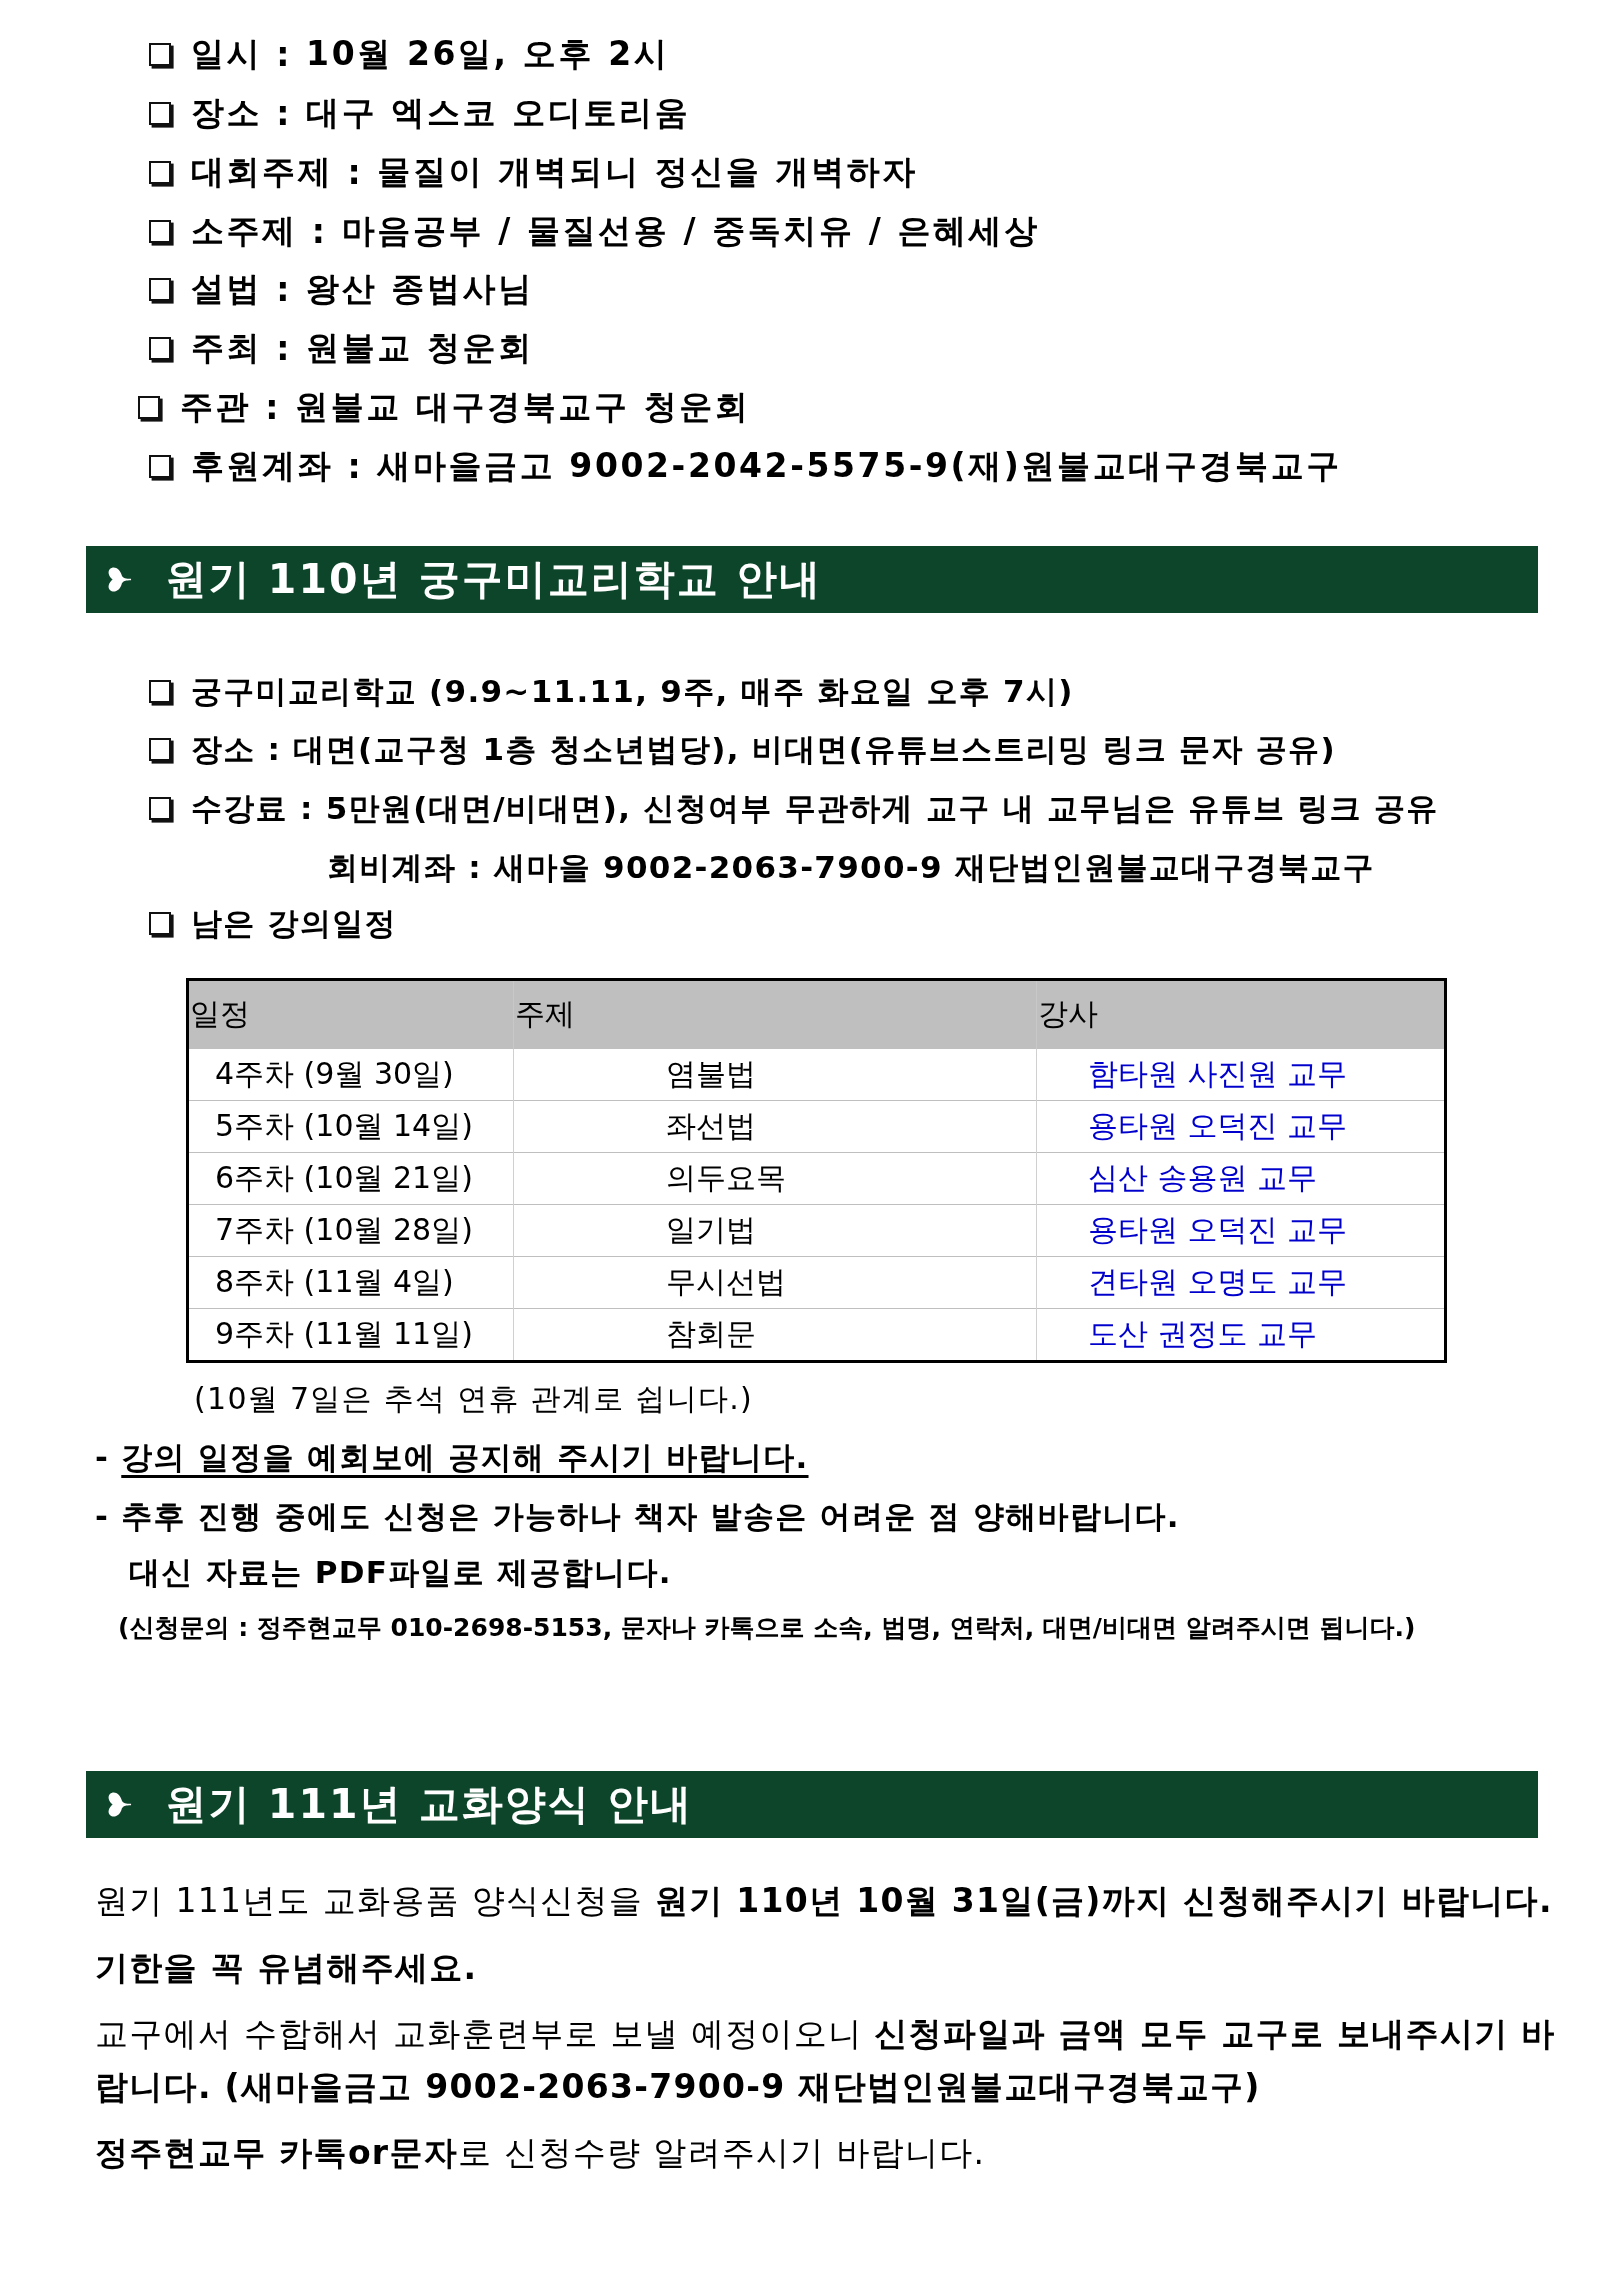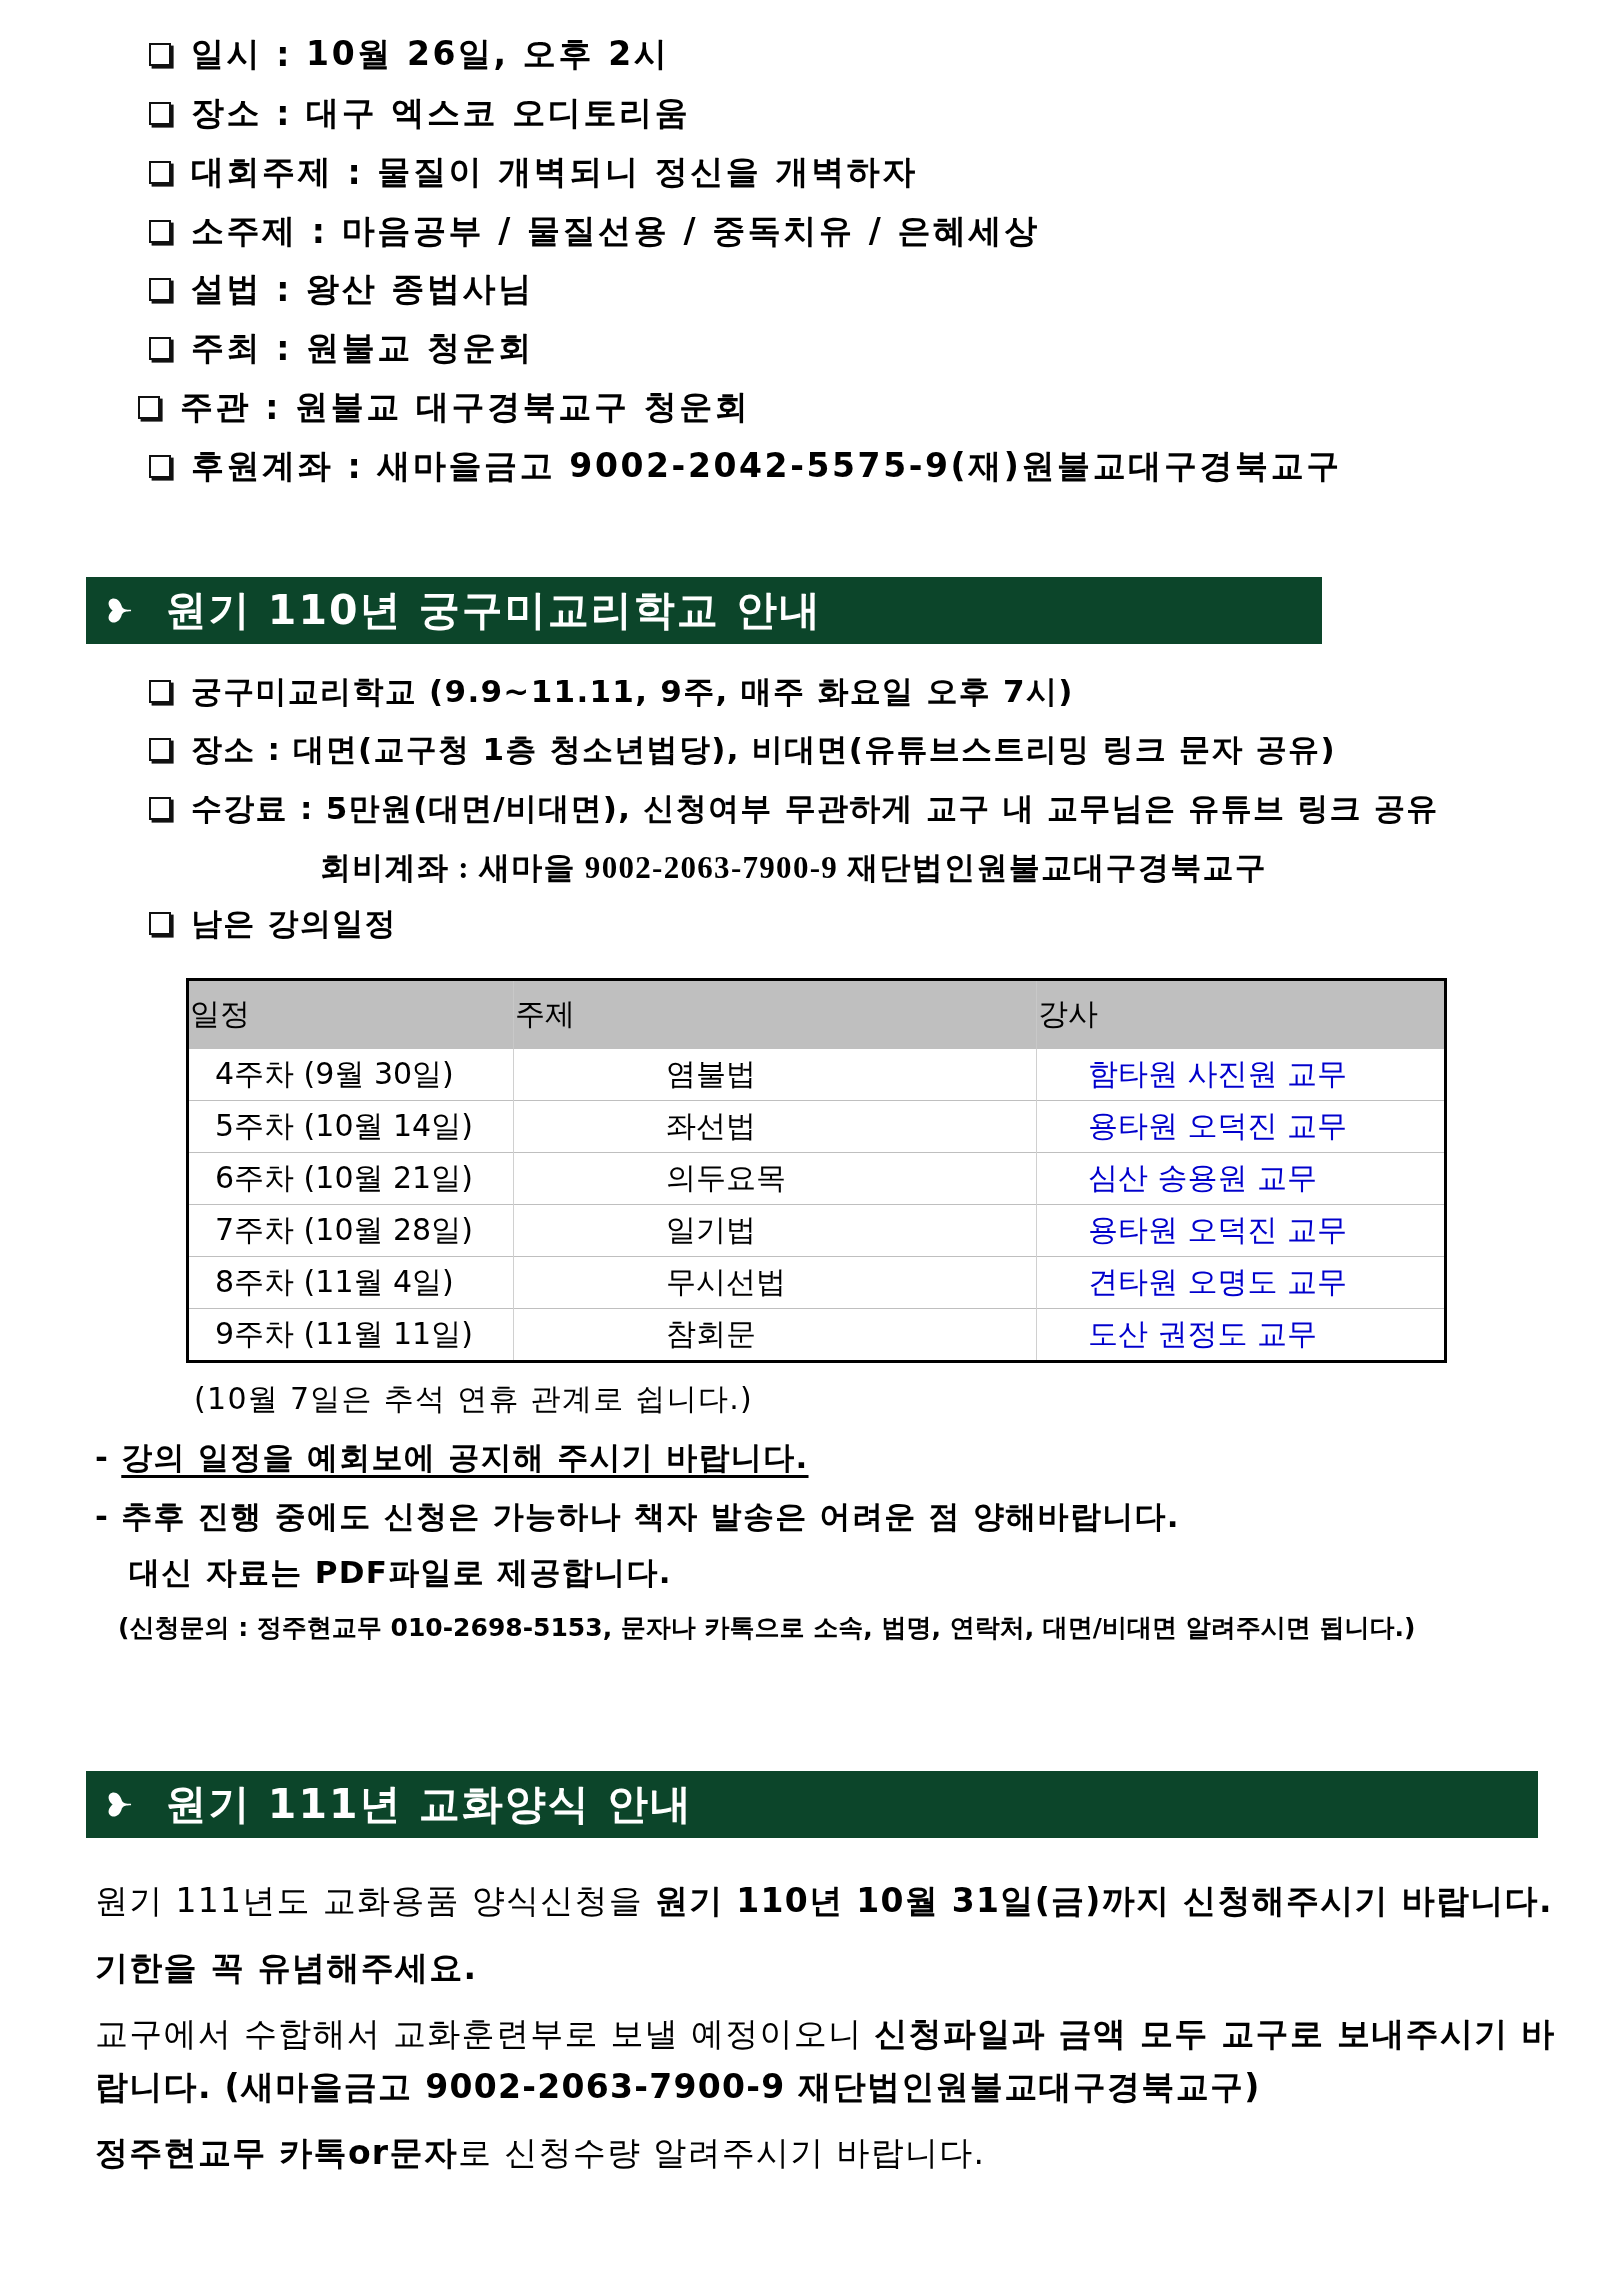--- a/index.html
+++ b/index.html
@@ -74,41 +74,41 @@
     <span>원불교 대구경북교구 청운회</span>
   </div>
   <div class="line sec1 bold" style="top:437px; left:149px;">
     <span class="chk"></span>
     <span>후원계좌</span>
     <span style="white-space:pre"> : </span>
     <span>새마을금고 9002-2042-5575-9(재)원불교대구경북교구</span>
   </div>
 </div>
 
-<div class="bar" style="left:86px; top:577px; width:1236px; height:67px;">
+<div class="bar" style="left:86px; top:546px; width:1452px; height:67px;">
   <svg class="heart" viewBox="0 0 44 44">
     <path d="M6 6 C12 0 22 6 24 16 C26 20 30 21 38 21 L38 23 C30 23 26 24 24 28 C22 38 12 44 6 38 C2 34 4 27 10 22 C4 17 2 10 6 6 Z" fill="#fff"></path>
   </svg>
   <span class="title">원기 110년 궁구미교리학교 안내</span>
 </div>
 
 <div>
   <div class="line sec2 bold" style="top:662px; left:149px;">
     <span class="chk"></span>
     <span>궁구미교리학교 (9.9~11.11, 9주, 매주 화요일 오후 7시)</span>
   </div>
   <div class="line sec2 bold" style="top:720px; left:149px;">
     <span class="chk"></span>
     <span>장소 : 대면(교구청 1층 청소년법당), 비대면(유튜브스트리밍 링크 문자 공유)</span>
   </div>
   <div class="line sec2 bold" style="top:779px; left:149px;">
     <span class="chk"></span>
     <span>수강료 : 5만원(대면/비대면), 신청여부 무관하게 교구 내 교무님은 유튜브 링크 공유</span>
   </div>
-  <div class="line sec2 bold" style="top:838px; left:320px;font-family:Liberation Serif, serif;">
+  <div class="line sec2 bold" style="top:838px; left:327px;">
     <span>회비계좌 : 새마을 9002-2063-7900-9 재단법인원불교대구경북교구</span>
   </div>
   <div class="line sec2 bold" style="top:894px; left:149px;">
     <span class="chk"></span>
     <span>남은 강의일정</span>
   </div>
 </div>
 
 <table class="sched">
   <thead>

